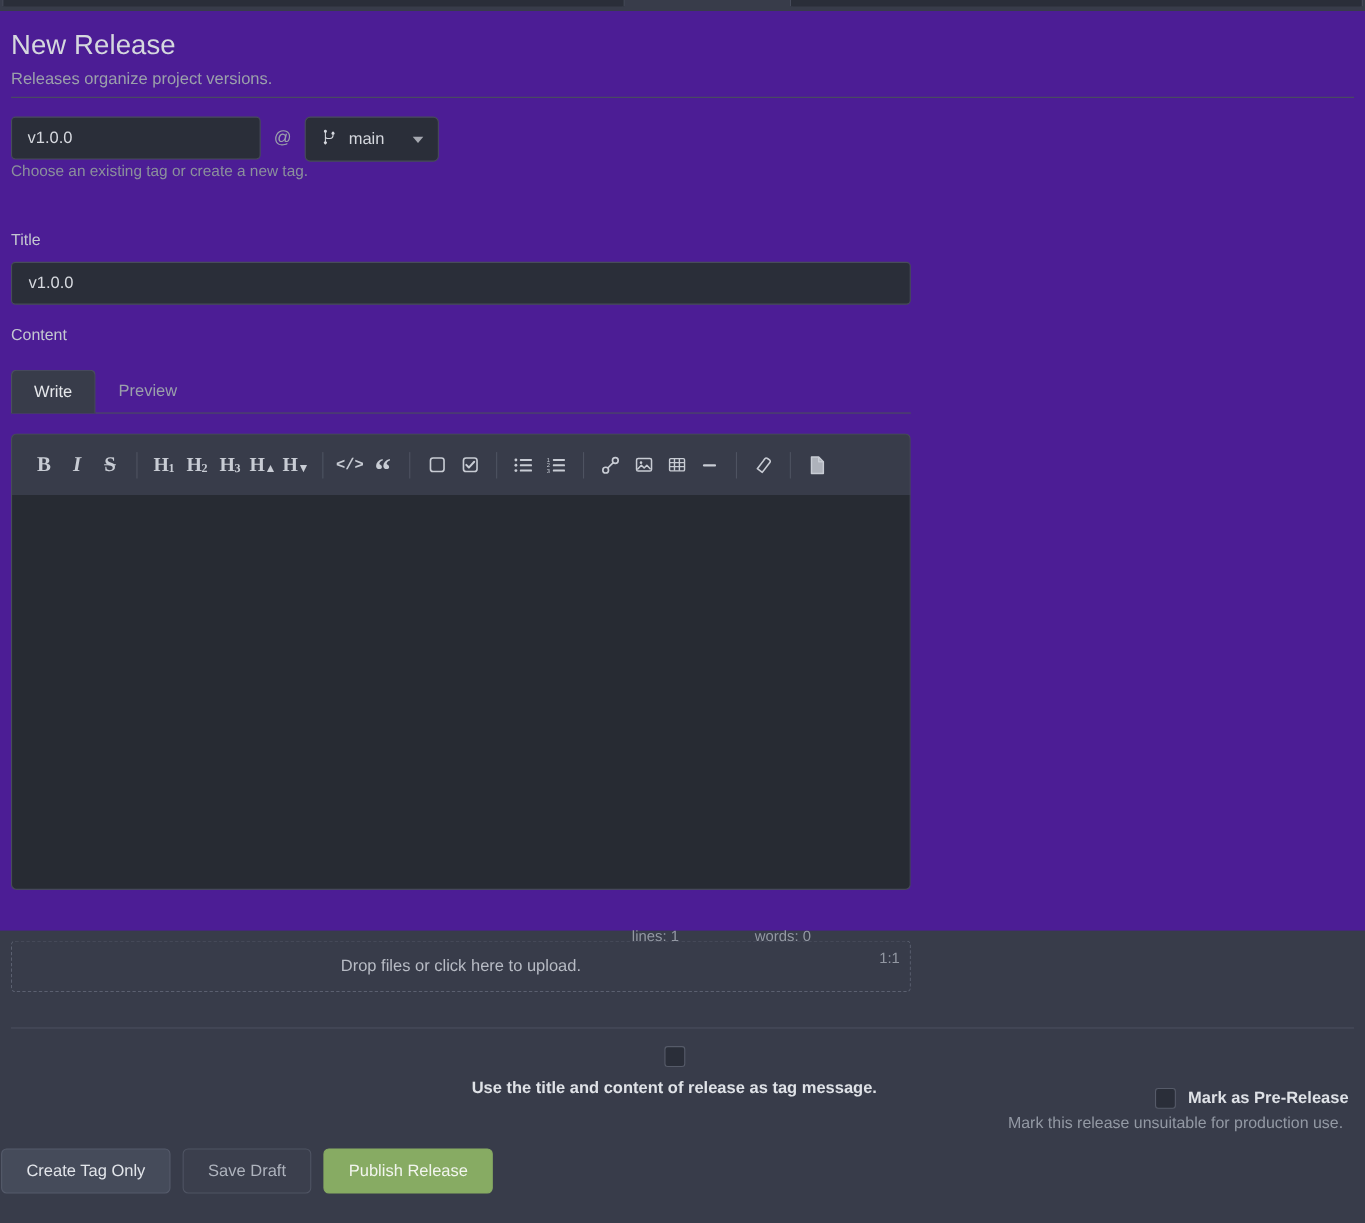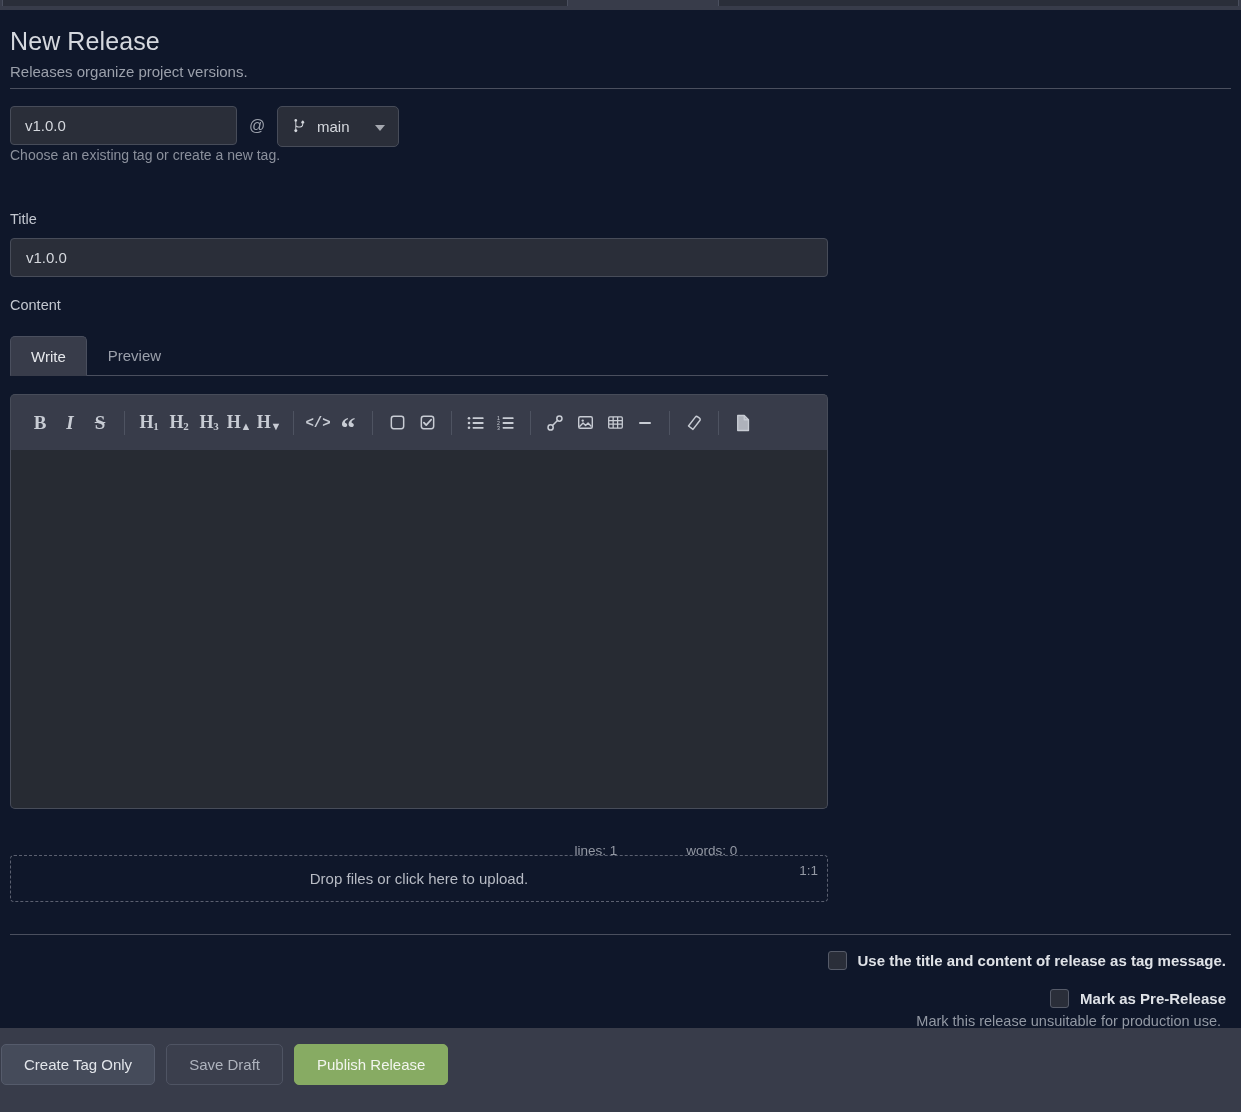--- a/index.html
+++ b/index.html
@@ -8,22 +8,22 @@
     width: 1241px;
     height: 1112px;
     background: #383c4a;
     font-family: "Liberation Sans", sans-serif;
     overflow: hidden;
   }
 
   #page {
     position: relative;
     width: 1241px;
-    height: 1028px;
-    background: #0f172a;
+    height: 846px;
+    background: #4c1d95;
   }
 
   
   .top-strip {
     position: absolute;
     top: 0; left: 0;
     width: 1241px;
     height: 10px;
     background: #383c4a;
   }
@@ -283,21 +283,21 @@
   }
 
   
   .cb-row {
     position: absolute;
     display: flex;
     align-items: center;
     justify-content: flex-end;
     gap: 11px;
   }
-  .cb-row-1 { top: 951px; left: 0; width: 1226px; }
+  .cb-row-1 { top: 951px; left: 0; width: 1226px; flex-direction: column; }
   .cb-row-2 { top: 989px; left: 0; width: 1226px; }
   .cb-box {
     width: 19px;
     height: 19px;
     background: #2a2e39;
     border: 1px solid #565b69;
     border-radius: 3px;
     cursor: pointer;
     flex: none;
   }

